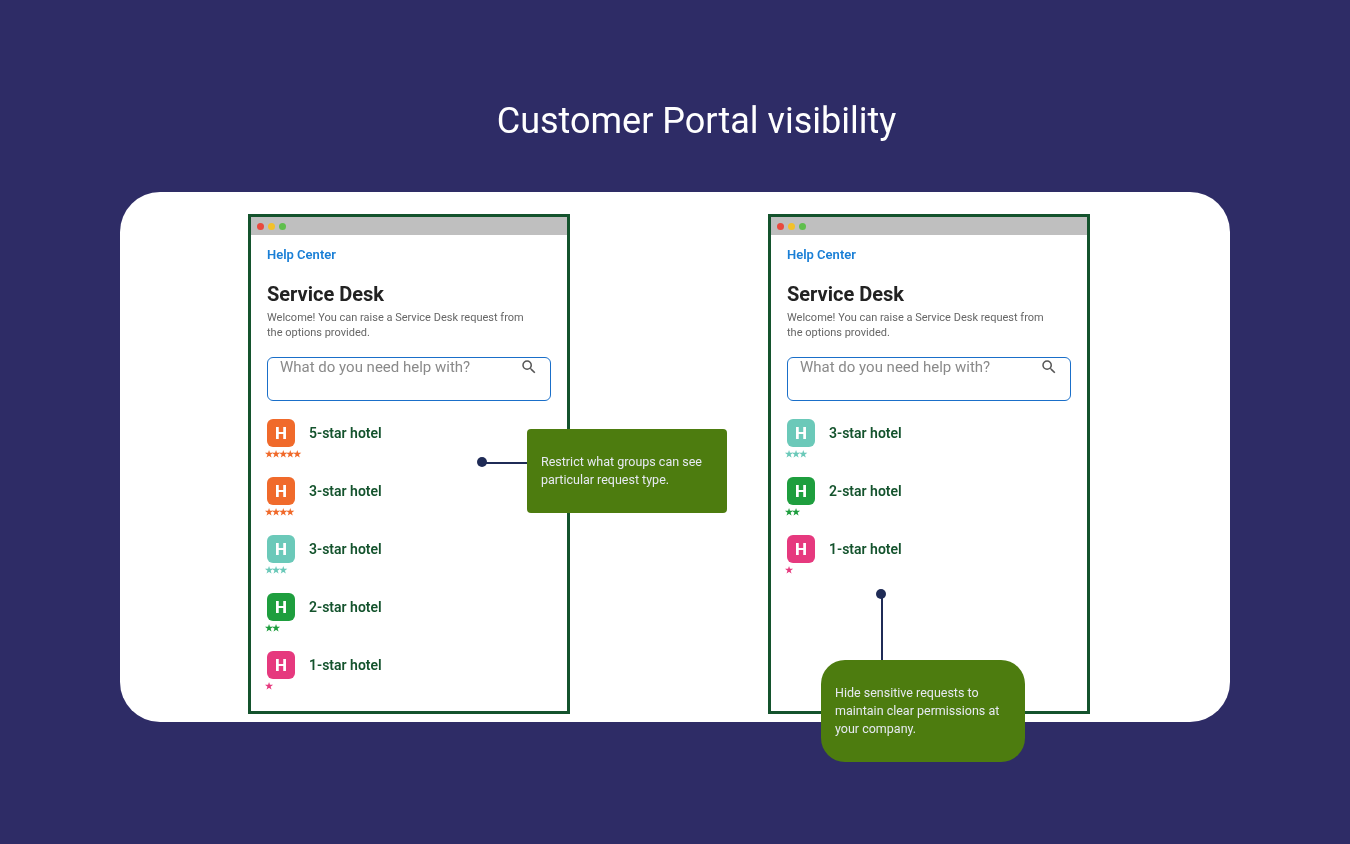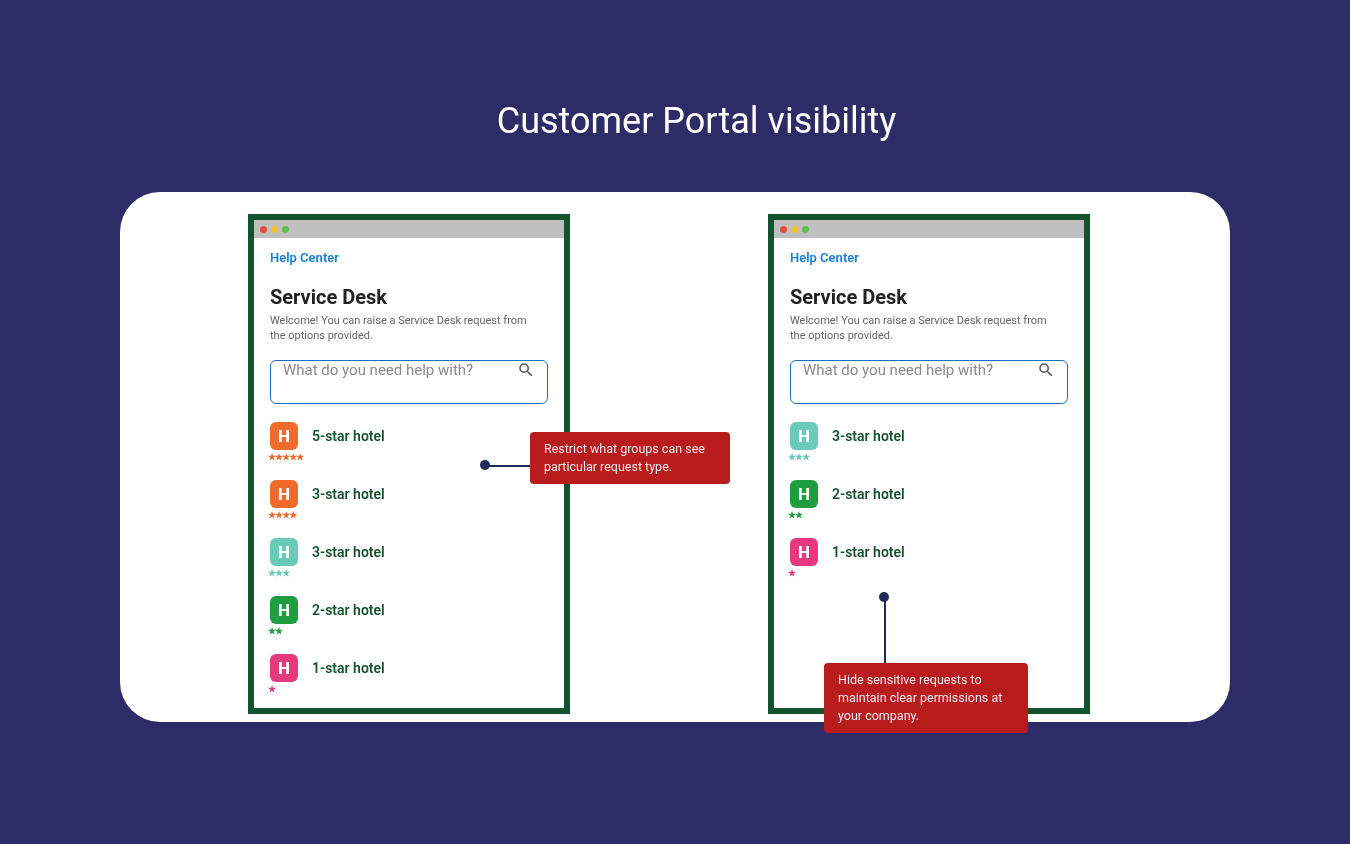--- a/index.html
+++ b/index.html
@@ -26,21 +26,21 @@
     margin: 0 auto;
     border-radius: 40px;
     position: relative;
   }
 
   .browser {
     position: absolute;
     width: 322px;
     height: 500px;
     top: 22px;
-    border: 6px solid #14532d;
+    border: 3px solid #14532d;
     background: #fff;
     overflow: visible;
   }
   .browser.left { left: 128px; }
   .browser.right { left: 648px; }
 
   .chrome {
     height: 18px;
     background: #bfbfbf;
     display: flex;
@@ -130,25 +130,25 @@
 
   .item-label {
     color: #14532d;
     font-size: 14px;
     font-weight: 600;
   }
 
   
   .callout {
     position: absolute;
-    background: #b91c1c;
+    background: #4d7c0f;
     color: #e6e9f2;
     font-size: 12.5px;
     line-height: 1.45;
-    padding: 8px 14px;
+    padding: 24px 14px;
     border-radius: 4px;
     width: 200px;
   }
   .callout.restrict {
     left: 276px;
     top: 212px;
   }
   .connector-h {
     position: absolute;
     background: #1f2b56;
@@ -167,20 +167,21 @@
   }
   .conn-dot.one {
     left: 226px;
     top: 240px;
   }
 
   .callout.hide {
     left: 50px;
     top: 443px;
     width: 204px;
+    border-radius: 24px;
   }
   .connector-v {
     position: absolute;
     background: #1f2b56;
     width: 1.5px;
   }
   .connector-v.two {
     left: 110px;
     top: 378px;
     height: 66px;

